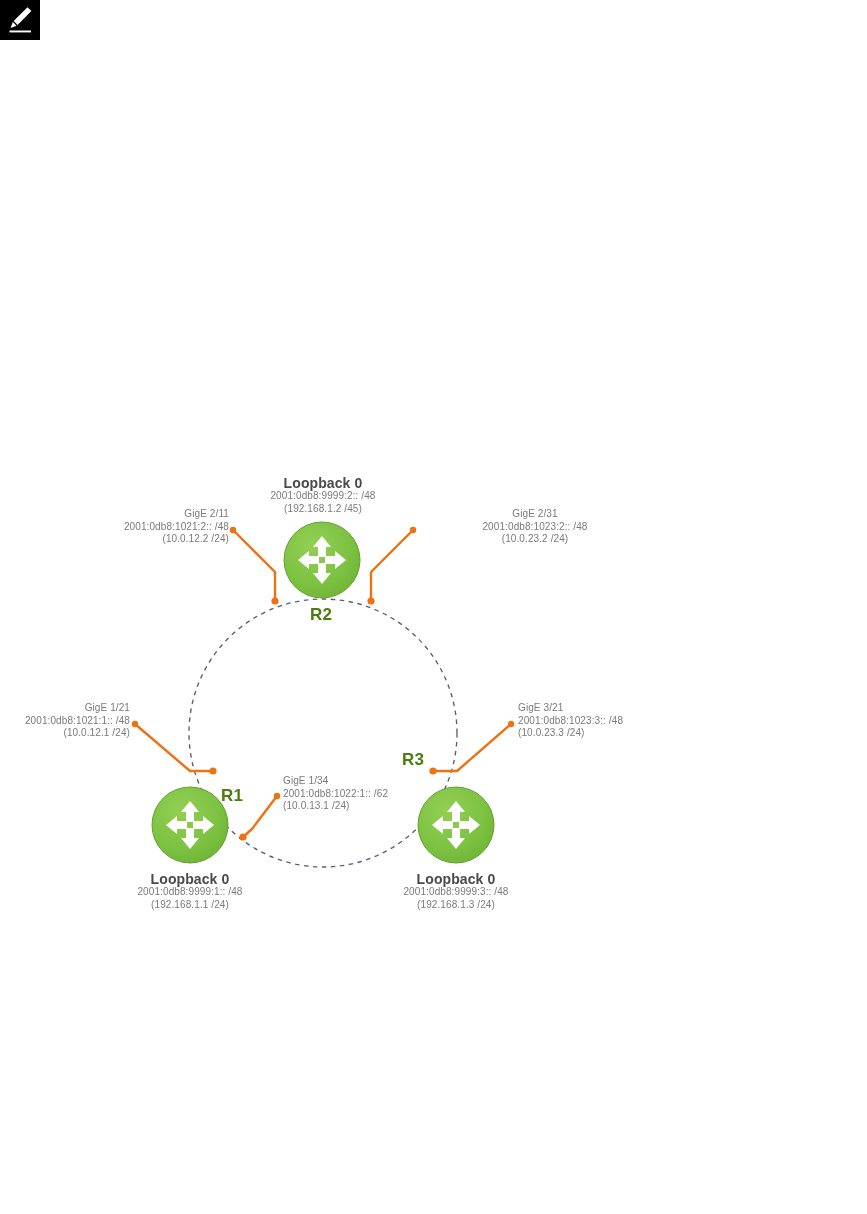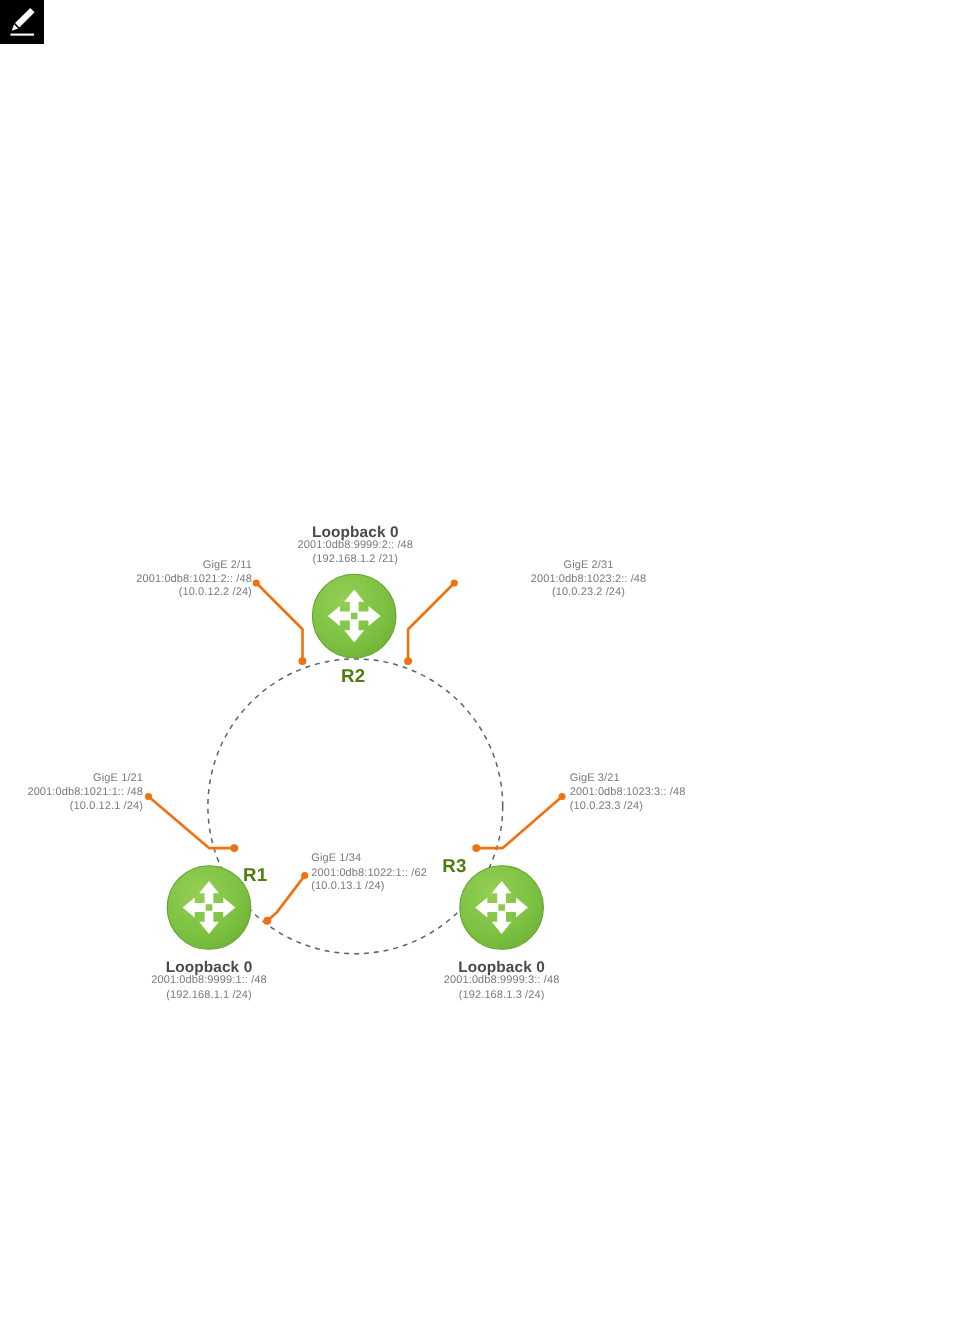--- a/index.html
+++ b/index.html
@@ -152,26 +152,26 @@
         <path d="M456,801 l9,11 h-5 v10 h-8 v-10 h-5 z"></path>
         <path d="M456,849 l-9,-11 h5 v-10 h8 v10 h5 z"></path>
         <path d="M432,825 l11,-9 v5 h10 v8 h-10 v5 z"></path>
         <path d="M480,825 l-11,9 v-5 h-10 v-8 h10 v-5 z"></path>
       </g>
     </g>
   </svg>
 
   <div class="node-name" style="left:310px; top:605px;">R2</div>
   <div class="node-name" style="left:221px; top:786px;">R1</div>
-  <div class="node-name" style="left:402px; top:778px;text-align:center;">R3</div>
+  <div class="node-name" style="left:402px; top:750px;text-align:center;">R3</div>
 
   <div class="lbl center" style="left:203px; top:476px; width:240px;">
     <span class="ln title">Loopback 0</span>
     <span class="ln">2001:0db8:9999:2:: /48</span>
-    <span class="ln">(192.168.1.2 /21)</span>
+    <span class="ln">(192.168.1.2 /45)</span>
   </div>
 
   <div class="lbl right" style="left:30px; top:508px; width:199px;">
     <span class="ln">GigE 2/11</span>
     <span class="ln">2001:0db8:1021:2:: /48</span>
     <span class="ln">(10.0.12.2 /24)</span>
   </div>
 
   <div class="lbl left" style="left:420px; top:508px; width:230px;text-align:center;">
     <span class="ln">GigE 2/31</span>

